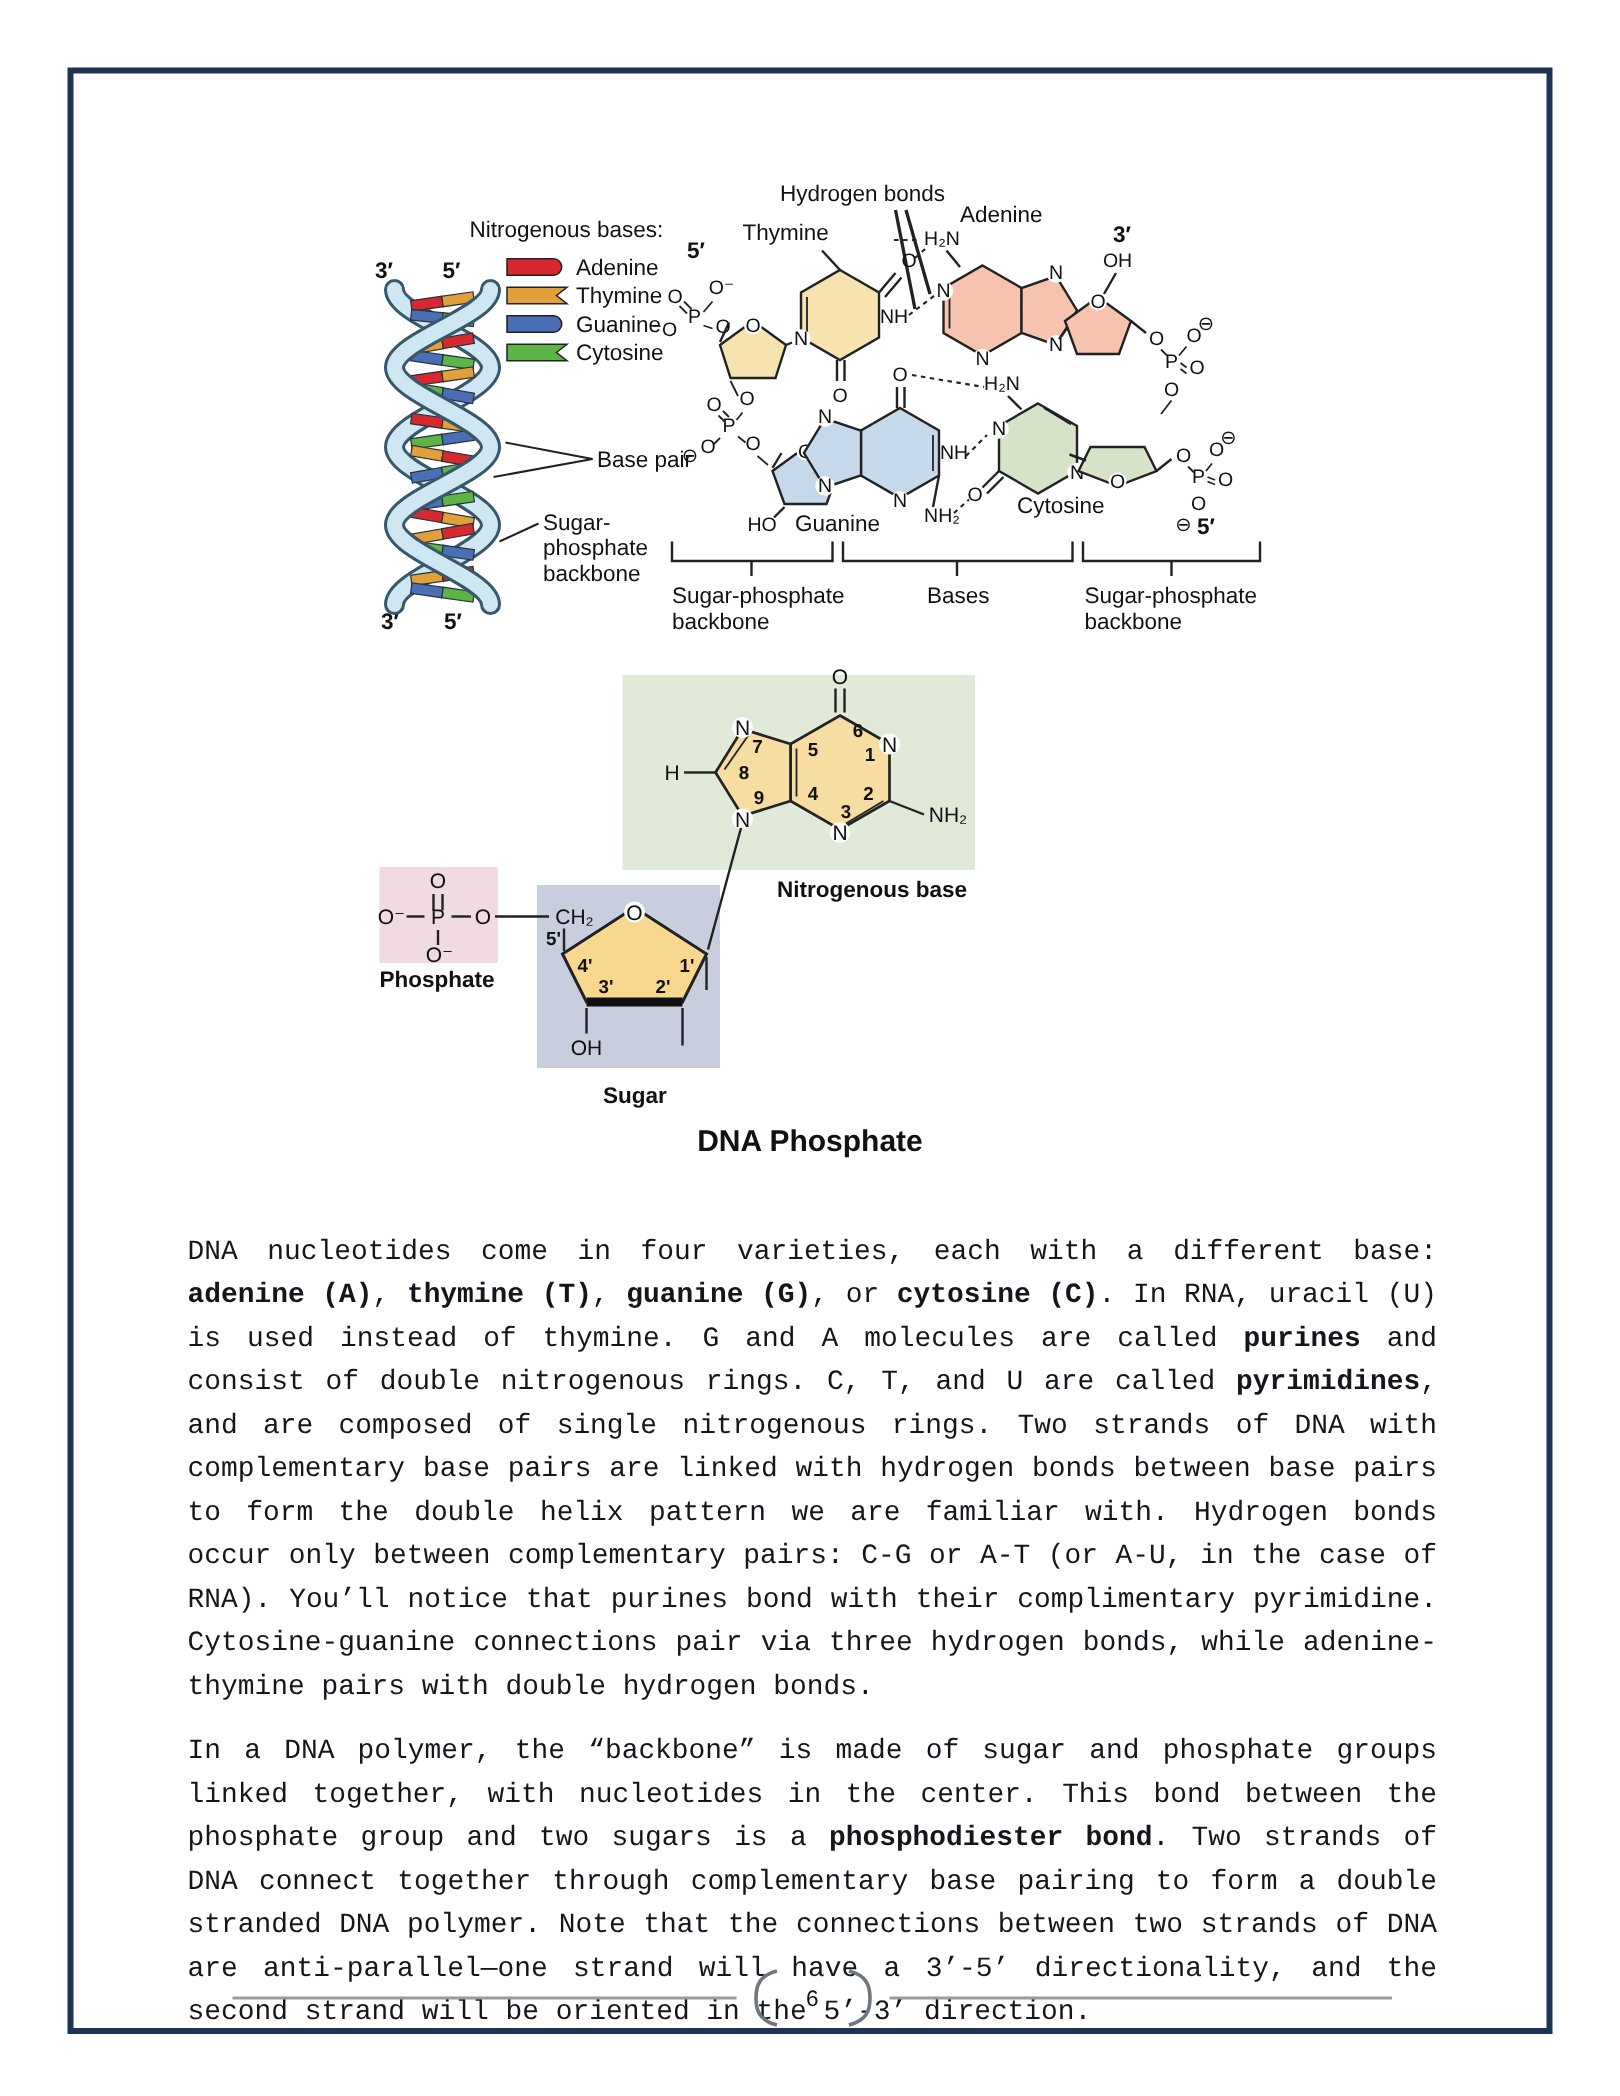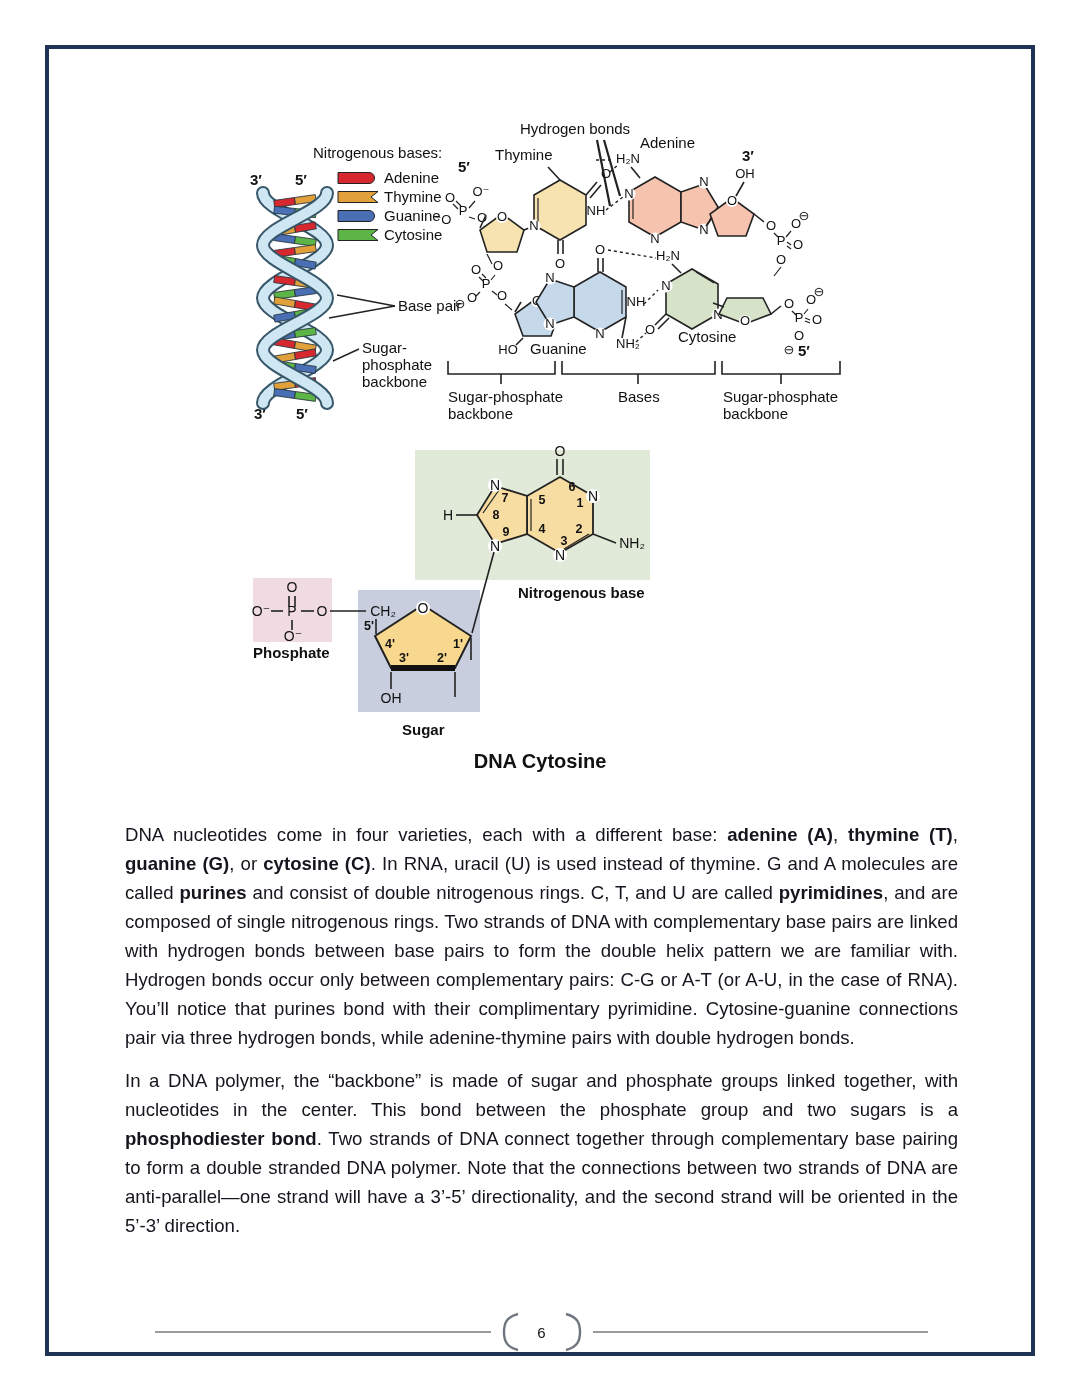--- a/index.html
+++ b/index.html
@@ -4,21 +4,21 @@
 <style>
   html,body{margin:0;padding:0;background:#fff;}
   .page{position:relative;width:1080px;height:1397px;background:#ffffff;
         font-family:"Liberation Sans","DejaVu Sans",sans-serif;color:#15151d;overflow:hidden;}
   .page-border{position:absolute;left:45px;top:45px;width:982px;height:1303px;
         border:4px solid #1f3355;pointer-events:none;}
   .fig-top{position:absolute;left:240px;top:118px;width:700px;height:318px;}
   .fig-mid{position:absolute;left:240px;top:445px;width:440px;height:295px;}
   .caption{position:absolute;left:0;top:750px;width:1080px;text-align:center;
         font-size:20px;font-weight:700;color:#111;}
-  .bodytext{position:absolute;left:125px;top:820px;width:833px;}
+  .bodytext{position:absolute;left:125px;top:820px;width:833px;font-family:Liberation Mono, monospace;}
   .bodytext p{margin:0 0 14px 0;font-size:18.6px;line-height:29px;text-align:justify;}
   .bodytext b{font-weight:700;}
   .footer{position:absolute;left:155px;top:1310px;width:773px;height:44px;
         display:flex;align-items:center;}
   .fline{flex:1;height:2px;background:#9b9b9b;}
   .fbracket{width:26px;height:44px;margin:0 4px;}
   .pnum{width:34px;text-align:center;font-size:15px;color:#111;}
   svg text{font-family:"Liberation Sans","DejaVu Sans",sans-serif;fill:#111;}
   .lbl{font-size:15px;}
   .blbl{font-size:15px;font-weight:700;}
@@ -397,21 +397,21 @@
       <line class="bond" x1="151" y1="227" x2="151" y2="244"></line>
       <line class="bond" x1="215" y1="227" x2="215" y2="252"></line>
       <line class="bond" x1="231" y1="193" x2="231" y2="215"></line>
       <text class="atom2" x="151" y="258" text-anchor="middle">OH</text>
       <line class="bond" x1="254" y1="107" x2="232" y2="188"></line>
     </g>
     <text class="blbl" x="162" y="290">Sugar</text>
   </svg>
   </div>
 
-  <div class="caption">DNA Cytosine</div>
+  <div class="caption">DNA Phosphate</div>
 
   <div class="bodytext">
     <p><span>DNA nucleotides come in four varieties, each with a different base: </span><b>adenine (A)</b><span>, </span><b>thymine (T)</b><span>, </span><b>guanine (G)</b><span>, or </span><b>cytosine (C)</b><span>. In RNA, uracil (U) is used instead of thymine. G and A molecules are called </span><b>purines</b><span> and consist of double nitrogenous rings. C, T, and U are called </span><b>pyrimidines</b><span>, and are composed of single nitrogenous rings. Two strands of DNA with complementary base pairs are linked with hydrogen bonds between base pairs to form the double helix pattern we are familiar with. Hydrogen bonds occur only between complementary pairs: C-G or A-T (or A-U, in the case of RNA). You’ll notice that purines bond with their complimentary pyrimidine. Cytosine-guanine connections pair via three hydrogen bonds, while adenine-thymine pairs with double hydrogen bonds.</span></p>
     <p><span>In a DNA polymer, the “backbone” is made of sugar and phosphate groups linked together, with nucleotides in the center. This bond between the phosphate group and two sugars is a </span><b>phosphodiester bond</b><span>. Two strands of DNA connect together through complementary base pairing to form a double stranded DNA polymer. Note that the connections between two strands of DNA are anti-parallel—one strand will have a 3’-5’ directionality, and the second strand will be oriented in the 5’-3’ direction.</span></p>
   </div>
 
   <div class="footer">
     <div class="fline"></div>
     <svg class="fbracket" viewBox="0 0 26 44">
       <path d="M 23 4 C 11 7 9 14 9 22 C 9 30 11 37 23 40" stroke="#6f7680" stroke-width="2.4" fill="none"></path>

